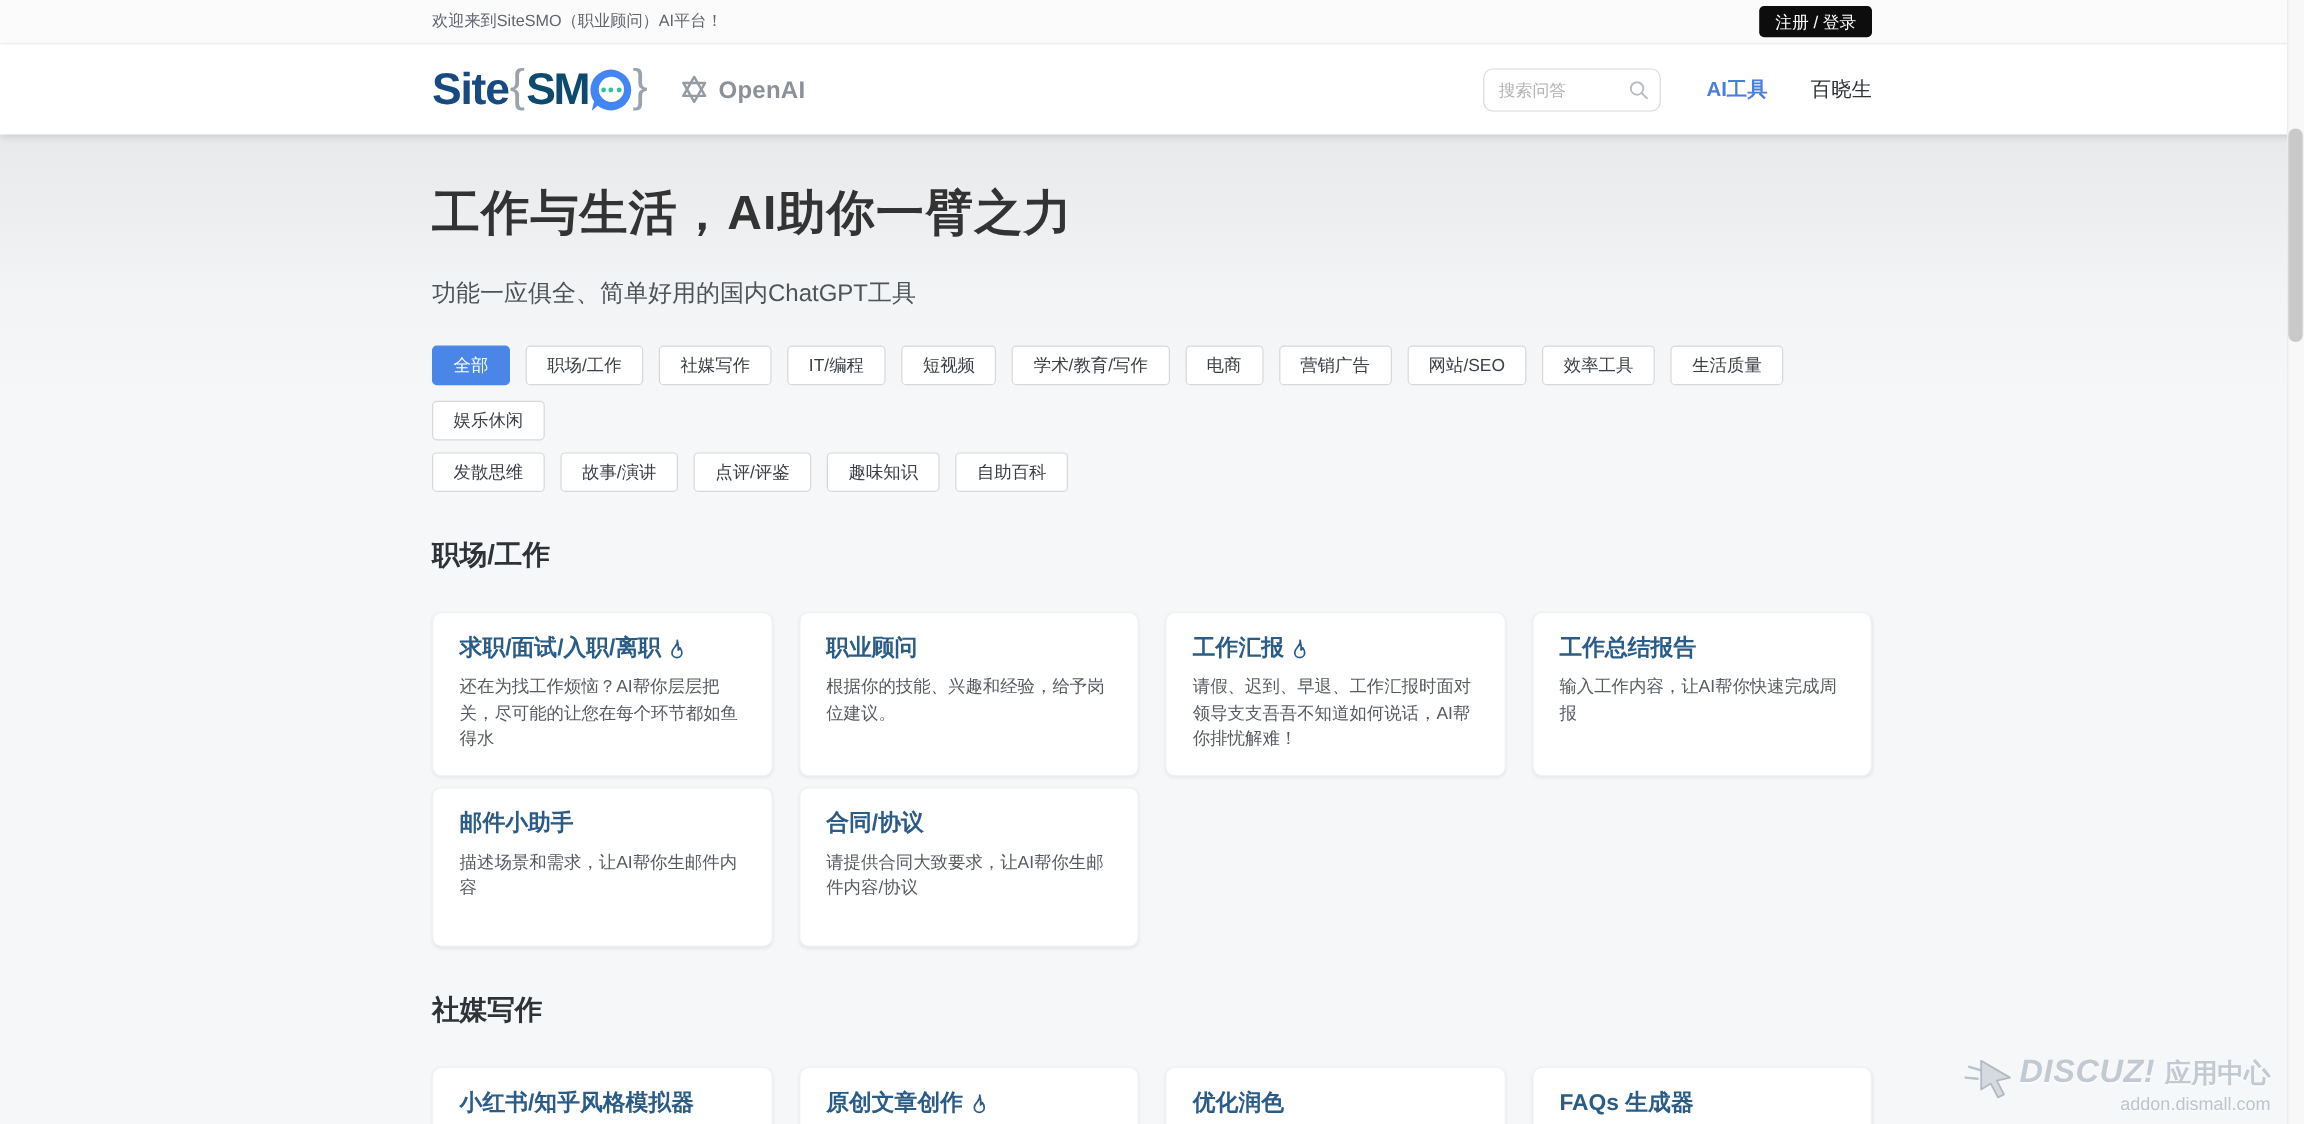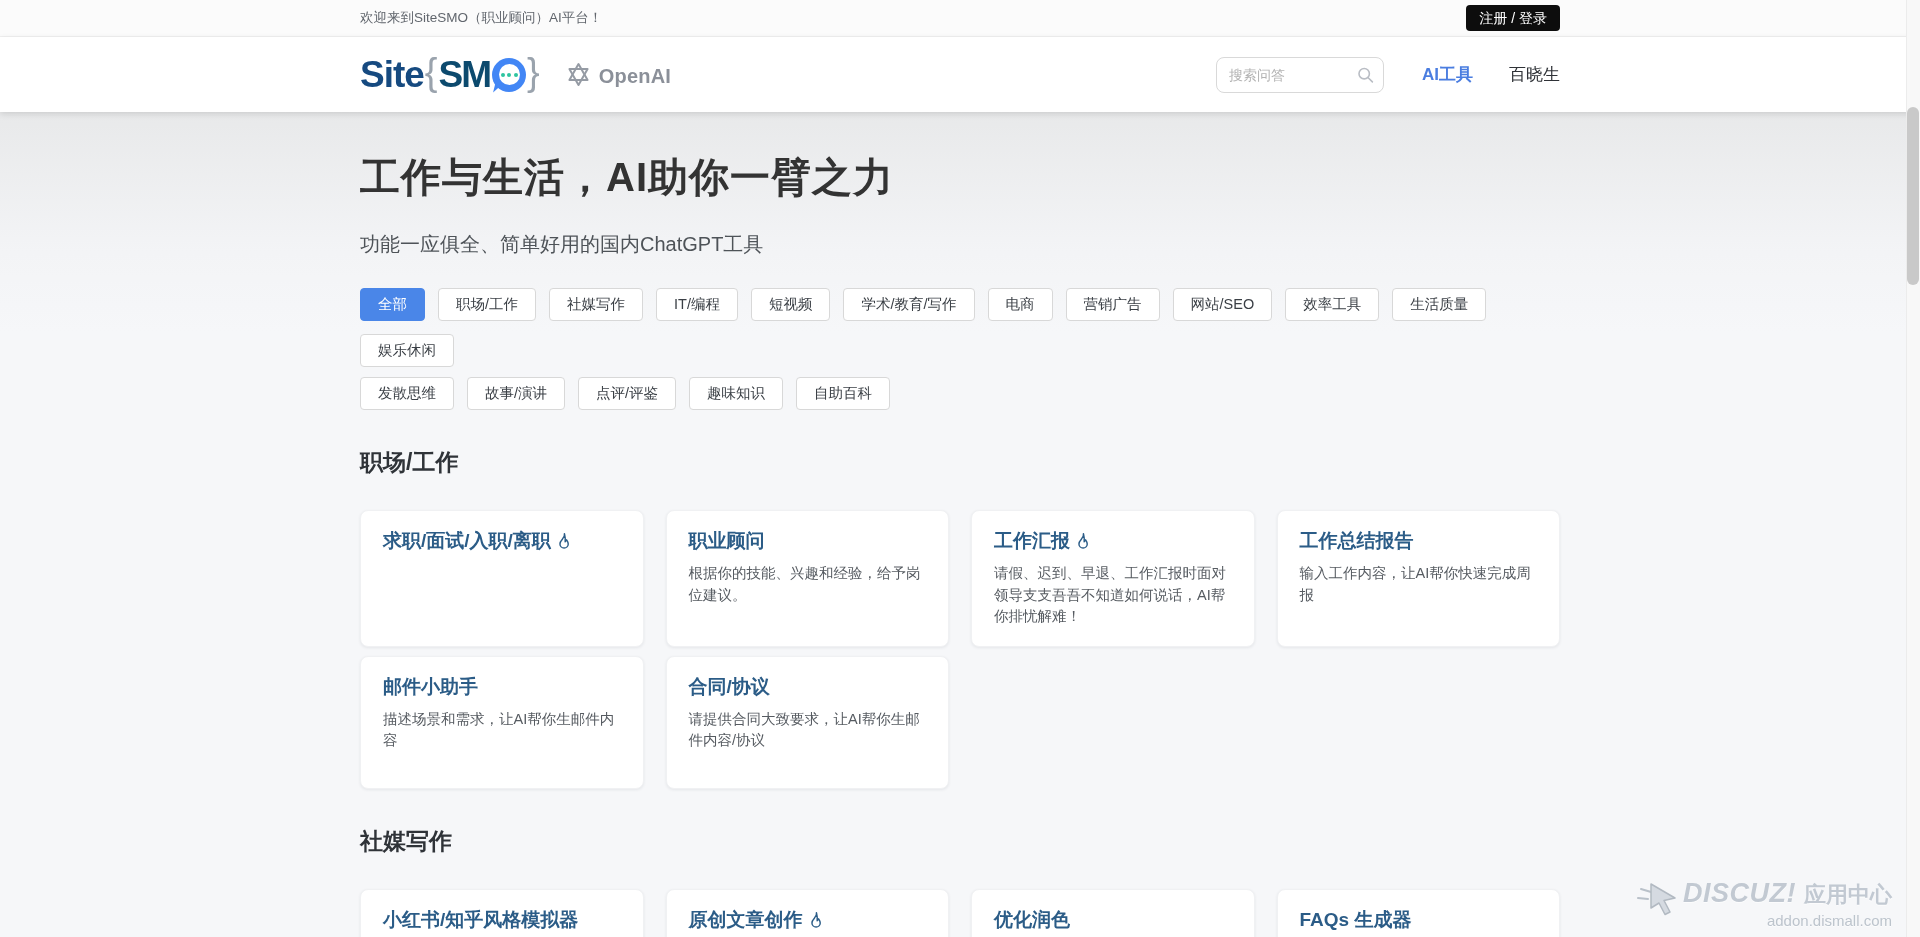--- a/index.html
+++ b/index.html
@@ -41,21 +41,21 @@
     width:21px; height:21px; background:#fff; border-radius:50%;
     display:flex; align-items:center; justify-content:center; gap:2.5px;
   }
   .logo-bubble .inner i { width:4px; height:4px; border-radius:50%; background:#2ec4a0; }
 
   .openai { display:flex; align-items:flex-end; gap:7px; margin-left:24px; }
   .openai-label { font-size:20px; font-weight:600; color:#8b9099; letter-spacing:.2px; }
 
   .search-wrap { margin-left:auto; position:relative; }
   .search-input {
-    width:168px; height:36px; border:1px solid #d9d9d9; border-radius:8px;
+    width:148px; height:36px; border:1px solid #d9d9d9; border-radius:8px;
     padding:0 34px 0 12px; font-size:14px; color:#333; background:#fff; outline:none;
     font-family:"Liberation Sans", sans-serif;
   }
   .search-input::placeholder { color:#b3b3b3; }
   .search-icon { position:absolute; right:10px; top:50%; transform:translateY(-50%); display:flex; }
 
   .nav { display:flex; gap:36px; margin-left:38px; }
   .nav-link { font-size:17px; color:#2f3237; text-decoration:none; cursor:pointer; }
   .nav-link.active { color:#4a7de0; font-weight:bold; }
 
@@ -189,20 +189,21 @@
         <section>
           <h2 class="section-heading">职场/工作</h2>
           <div class="card-grid">
             <div class="tool-card">
               <div class="card-title">
                 <span>求职/面试/入职/离职</span>
                 <svg class="fire-icon" width="18" height="18" viewBox="0 0 20 20" fill="none" stroke="currentColor" stroke-width="1.6" stroke-linejoin="round">
                   <path d="M10.5 1.8c.6 2.8-.7 4.3-2 5.8C7 9.3 5.5 10.8 5.5 13.2a4.6 4.6 0 0 0 9.2 0c0-1.9-.9-3.2-1.8-4.5-.4.9-.8 1.5-1.6 2.1.4-2.6-.1-6.2-.8-9z"></path>
                 </svg>
               </div>
+              <p class="card-desc">还在为找工作烦恼？AI帮你层层把关，尽可能的让您在每个环节都如鱼得水</p>
             </div>
             <div class="tool-card">
               <div class="card-title">
                 <span>职业顾问</span>
               </div>
               <p class="card-desc">根据你的技能、兴趣和经验，给予岗位建议。</p>
             </div>
             <div class="tool-card">
               <div class="card-title">
                 <span>工作汇报</span>

